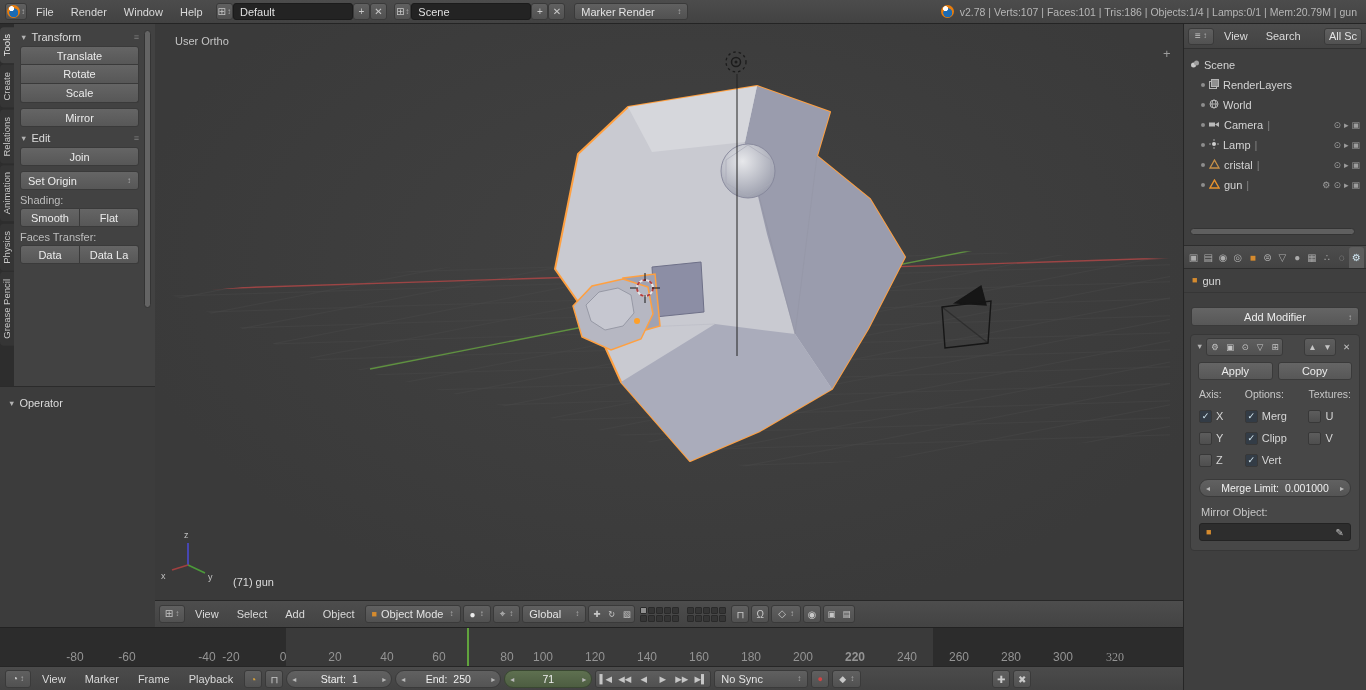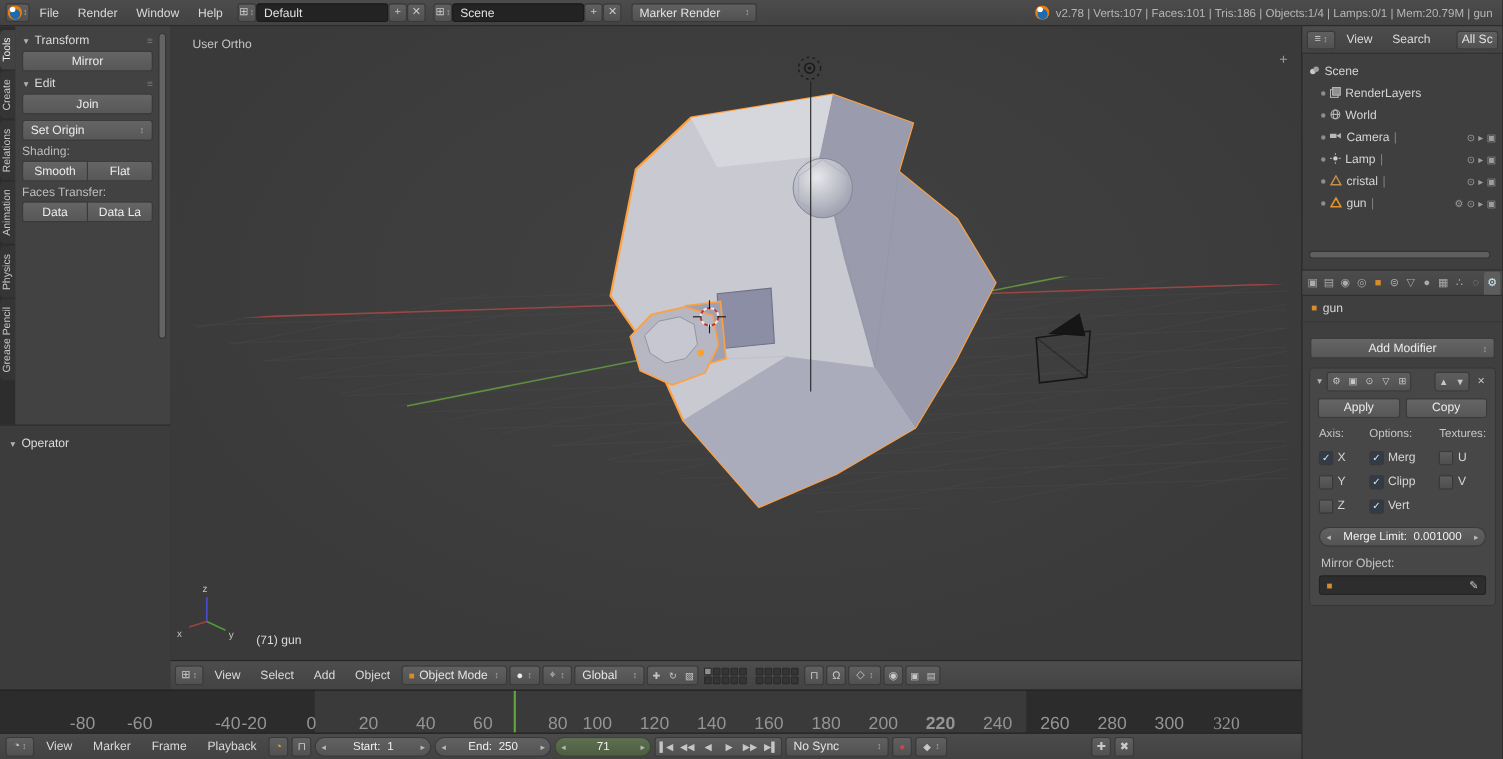--- a/index.html
+++ b/index.html
@@ -110,21 +110,21 @@
   #mergelimit{margin:8px 8px 0;}
   #mirrorlabel{margin:9px 0 0 10px;color:#c6c6c6;}
   #objfield{margin:5px 8px 0;height:18px;background:#2d2d2d;border:1px solid #232323;border-radius:3px;
             display:flex;align-items:center;gap:4px;padding:0 6px;}
   .dropper{margin-left:auto;color:#c2c2c2;font-size:10px;}
 
   
   #timeline{position:absolute;left:0;top:627px;width:1183px;height:63px;background:#2c2c2c;border-top:1px solid #222;}
   #tl-range{position:absolute;top:0;height:38px;background:#3a3a3a;}
   #tl-ruler{position:absolute;left:0;top:20px;width:1183px;height:18px;}
-  .tick{position:absolute;top:2px;transform:translateX(-50%);color:#949494;font-size:16px;}
+  .tick{position:absolute;top:2px;transform:translateX(-50%);color:#949494;font-size:12px;}
   #tl-cursor{position:absolute;top:0;width:2px;height:38px;background:#61a33d;}
   #tl-header{position:absolute;left:0;top:38px;width:1183px;height:25px;background:linear-gradient(#4b4b4b,#424242);
              border-top:1px solid #262626;display:flex;align-items:center;gap:3px;padding:0 5px;}
   .rec{color:#cf4444;font-size:9px;line-height:1;}
 </style>
 </head>
 <body>
 
 <div id="app">
 
@@ -184,20 +184,25 @@
       <div class="vtab">Relations</div>
       <div class="vtab">Animation</div>
       <div class="vtab">Physics</div>
       <div class="vtab">Grease Pencil</div>
     </div>
     <div id="shelf">
       <div class="phead">
         <span class="tri">▼</span>
         <span>Transform</span>
         <span class="drag">≡</span>
+      </div>
+      <div class="stack">
+        <div class="sbtn">Translate</div>
+        <div class="sbtn">Rotate</div>
+        <div class="sbtn">Scale</div>
       </div>
       <div class="sbtn" style="margin-bottom:4px">Mirror</div>
       <div class="phead">
         <span class="tri">▼</span>
         <span>Edit</span>
         <span class="drag">≡</span>
       </div>
       <div class="sbtn" style="margin-bottom:5px">Join</div>
       <div class="sbtn dd">
         <span>Set Origin</span>

